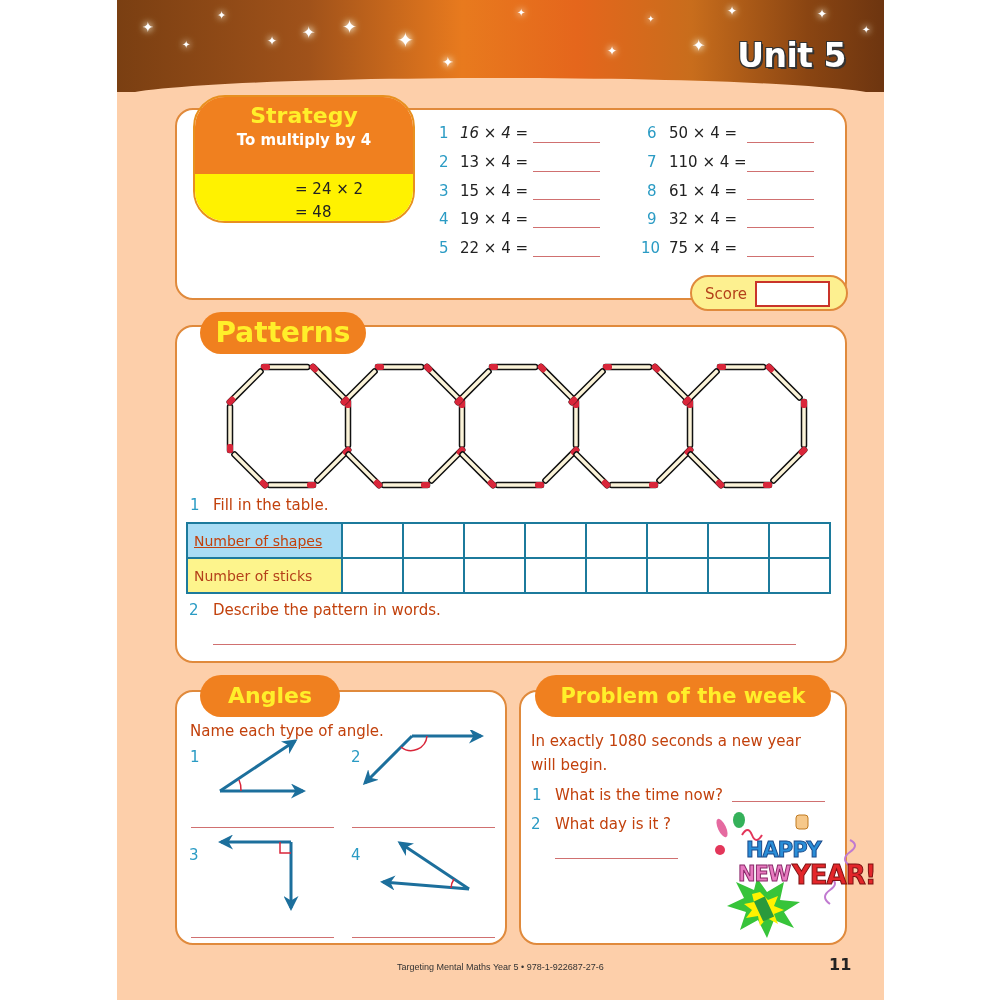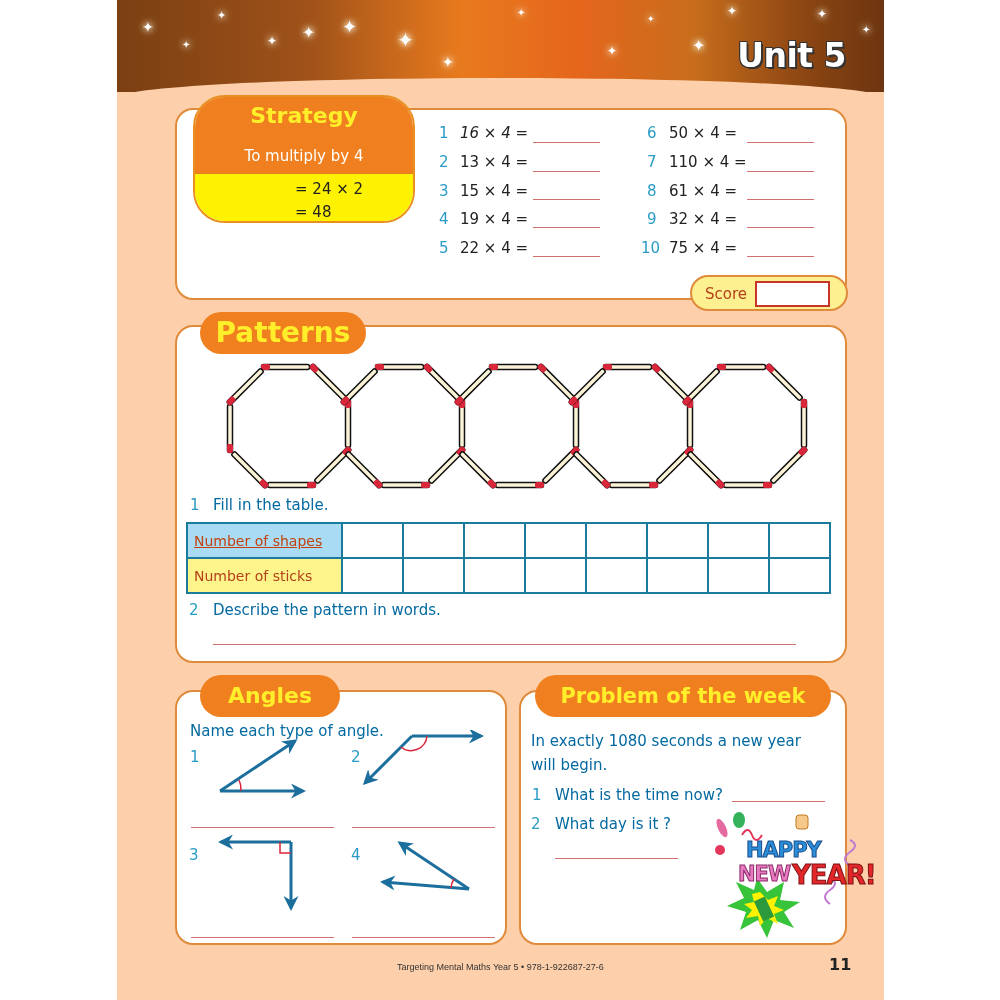--- a/index.html
+++ b/index.html
@@ -17,41 +17,41 @@
 
   .box { position: absolute; background: #fff; border: 2px solid #e08a3c; border-radius: 18px; }
   .pill { position: absolute; background: #f0801f; border-radius: 22px; color: #ffef2a; font-weight: bold;
           font-family: "DejaVu Sans", sans-serif; text-align: center; }
 
   
   .strategy { position: absolute; left: 76px; top: 95px; width: 222px; height: 128px; border-radius: 32px; overflow: hidden;
               border: 2px solid #e8901f; }
   .strategy .top { background: #f0801f; height: 77px; text-align: center; padding-top: 6px; }
   .strategy .title { color: #ffef2a; font-weight: bold; font-size: 22px; }
-  .strategy .sub { color: #fff; font-size: 15px; margin-top: 19px; }
+  .strategy .sub { color: #fff; font-size: 15px; margin-top: 3px; font-weight: bold; }
   .strategy .bottom { background: #fff200; height: 105px; font-size: 15px; color: #222; padding-top: 6px; }
   .strategy .line { position: relative; height: 23px; }
   .strategy .line span { position: absolute; white-space: nowrap; }
 
   .qnum { color: #2a9bc4; position: absolute; font-size: 15px; }
   .qtext { color: #222; position: absolute; font-size: 15px; white-space: nowrap; }
   .ansline { position: absolute; height: 1px; background: #d07070; }
 
   .score { position: absolute; left: 573px; top: 275px; width: 158px; height: 36px; background: #fdf090; border: 2px solid #e08a3c;
            border-radius: 18px; }
   .score .lbl { position: absolute; left: 13px; top: 8px; color: #b4401a; font-size: 15px; }
   .score .input { position: absolute; left: 63px; top: 4px; width: 75px; height: 26px; background: #fff; border: 2px solid #c9342a; }
 
   table.pt { position: absolute; left: 69px; top: 522px; border-collapse: collapse; }
   table.pt td { border: 2px solid #1c7a9c; height: 35px; width: 61px; }
   table.pt td.h { width: 155px; font-size: 14px; padding-left: 6px; white-space: nowrap; }
   table.pt tr.r1 td.h { background: #a9dcf4; color: #c2410c; text-decoration: underline; }
   table.pt tr.r2 td.h { background: #fdf48c; color: #b4401a; }
 
-  .txt { position: absolute; color: #0369a1; font-size: 15px; white-space: nowrap; }
+  .txt { position: absolute; color: #c2410c; font-size: 15px; white-space: nowrap; }
   .footer { position: absolute; left: 280px; top: 962px; font-size: 9px; color: #333; font-family: "Liberation Sans", sans-serif; }
   .pagenum { position: absolute; left: 712px; top: 955px; font-size: 16px; font-weight: bold; color: #222; }
 </style>
 </head>
 <body>
 
 <div class="page">
 
   <div class="banner">
     <span class="spark" style="left:25px;top:20px;">✦</span>

